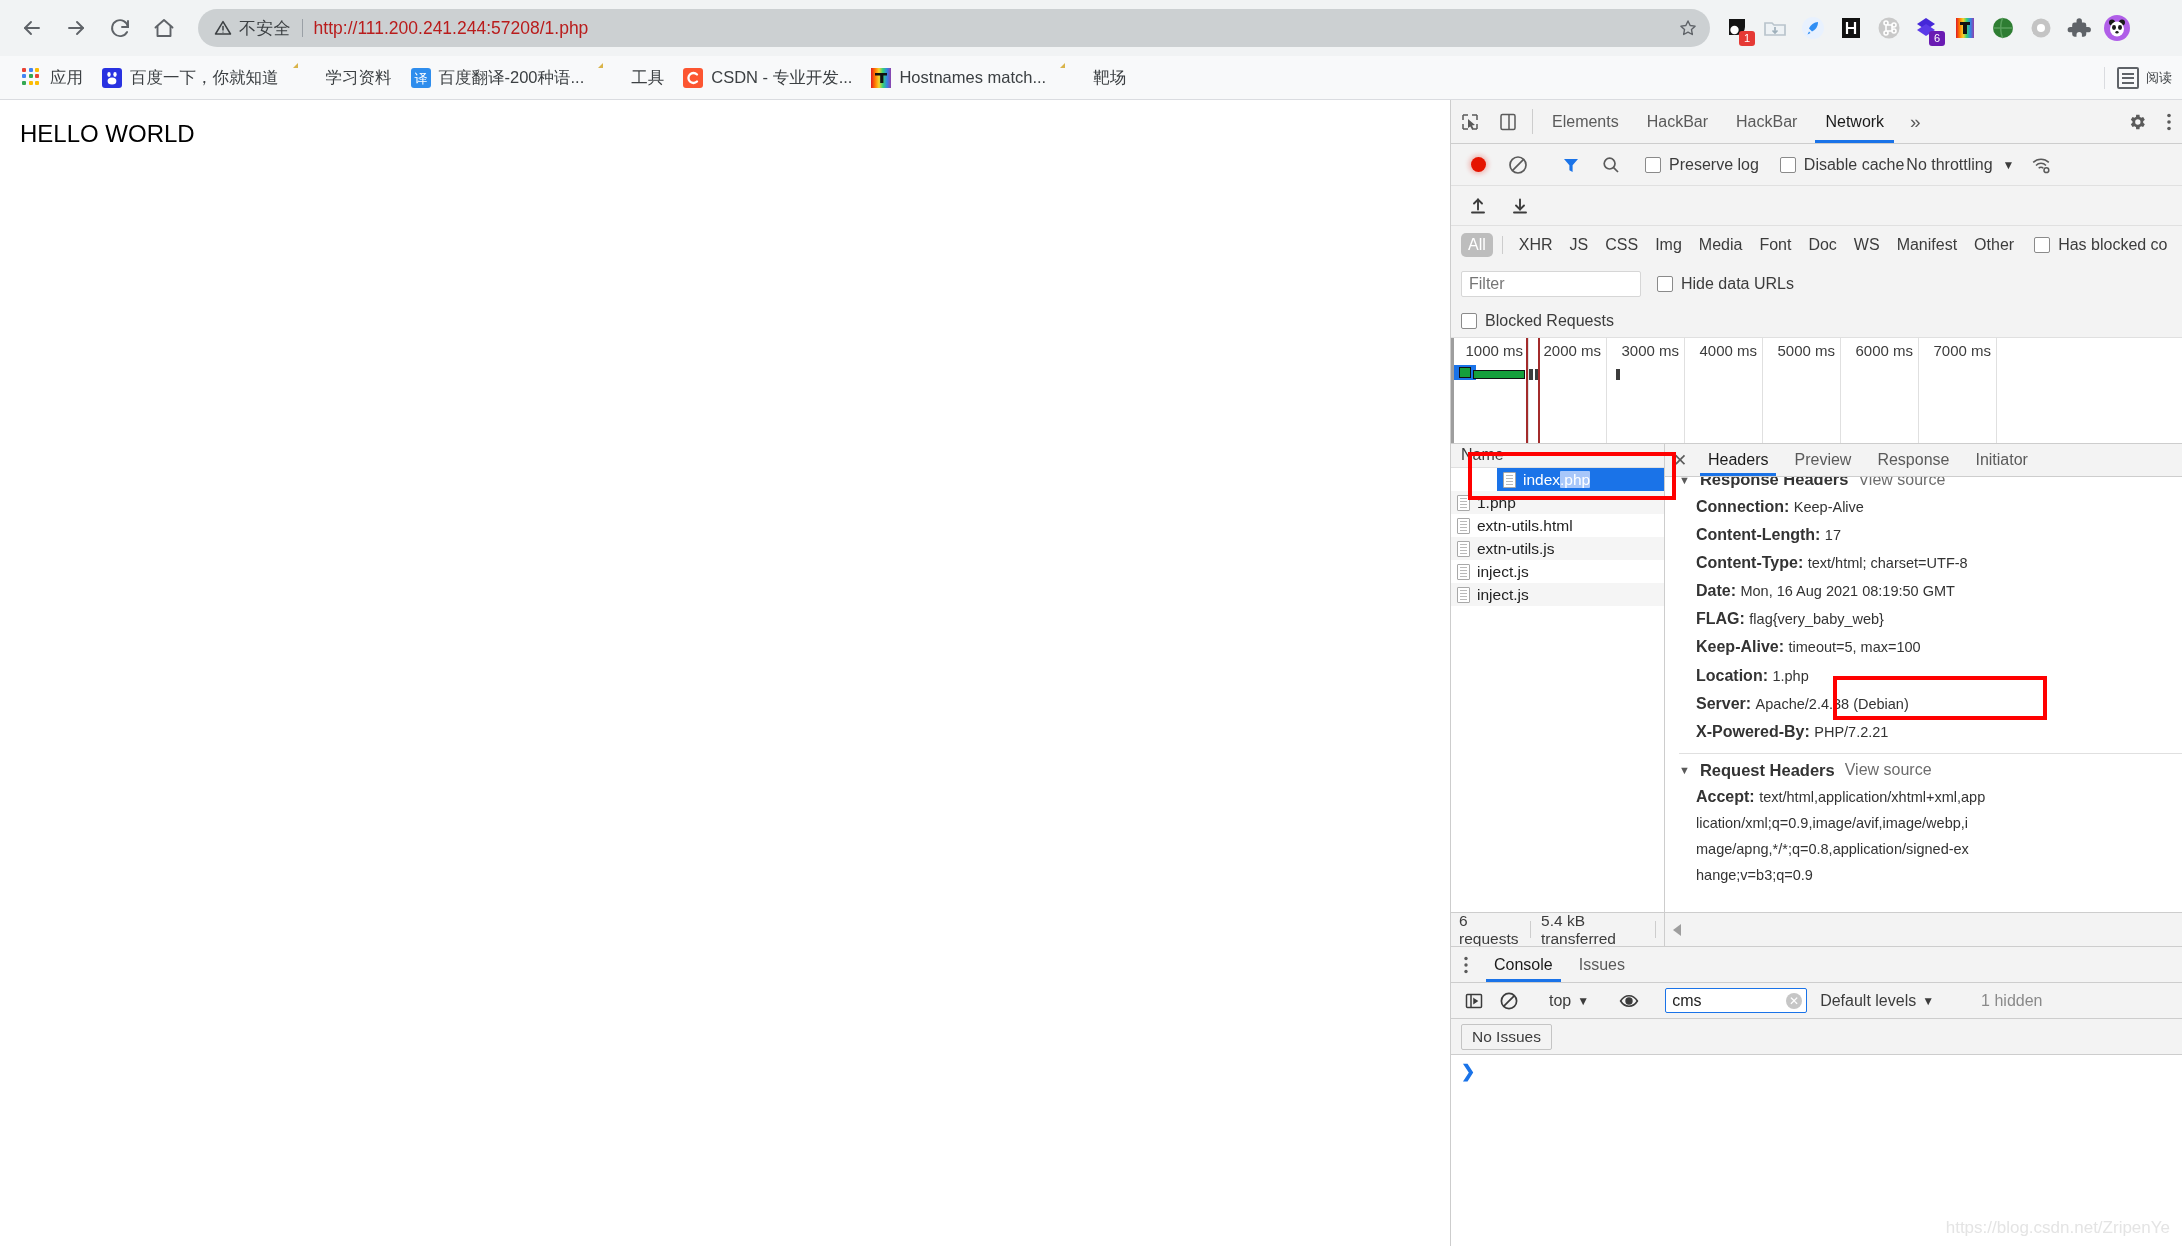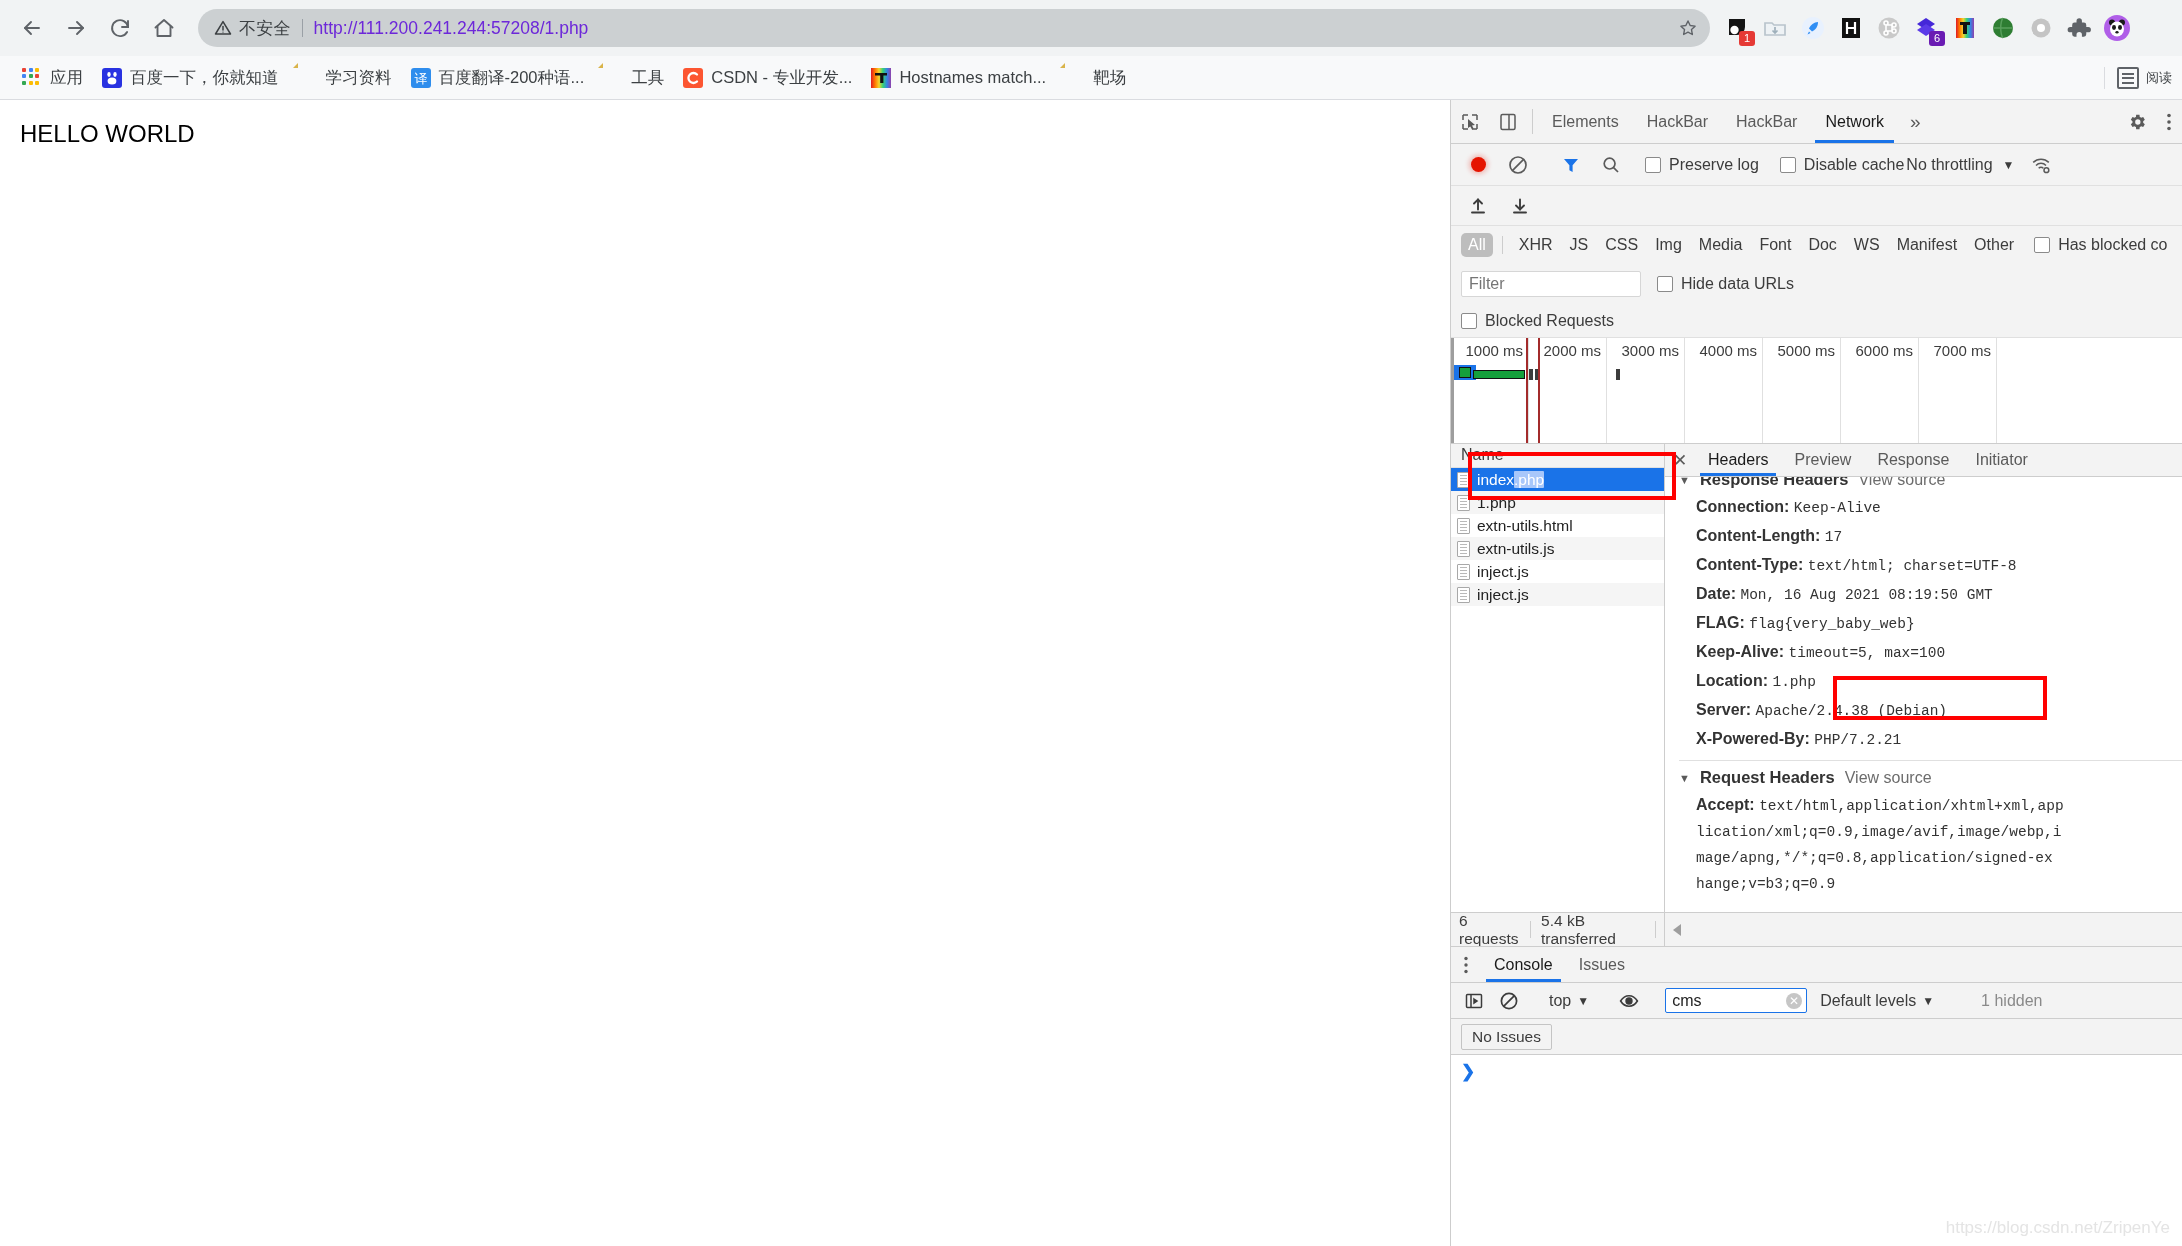--- a/index.html
+++ b/index.html
@@ -36,21 +36,21 @@
   #omnibox-warn-icon { margin-right: 7px; display: flex; align-items: center; color: #3c4043; }
   #omnibox-warn-text {
     font-size: 17px; color: #3c4043; white-space: nowrap;
     letter-spacing: .2px;
   }
   #omnibox-sep {
     width: 1px; height: 18px; background: #9aa0a6; margin: 0 11px;
     flex: 0 0 auto;
   }
   #omnibox-url {
-    font-size: 17.5px; color: #6d28d9; white-space: nowrap;
+    font-size: 17.5px; color: #b91c1c; white-space: nowrap;
     overflow: hidden; text-overflow: ellipsis; flex: 1 1 auto;
   }
   #star-btn {
     position: absolute; right: 6px; top: 3px; width: 32px; height: 32px;
     display: flex; align-items: center; justify-content: center; color: #5f6368;
   }
 
   
   #ext-icons { display: flex; align-items: center; flex: 0 0 auto; gap: 4px; }
   .ext-icon {
@@ -235,21 +235,21 @@
     height: 24px; font-size: 16px; color: #3c3c3c; padding: 2px 10px;
     background: #f3f3f3; border-bottom: 1px solid #e0e0e0; flex: 0 0 auto;
     overflow: hidden;
   }
   #req-list { flex: 1 1 auto; overflow: hidden; }
   .req-row {
     height: 23px; display: flex; align-items: center; padding: 0 6px;
     font-size: 15.5px; color: #222; cursor: pointer; gap: 7px;
   }
   .req-row:nth-child(even) { background: #f5f5f5; }
-  .req-row.selected { background: #1a73e8; color: #fff; }
+  .req-row.selected { background: #1a73e8; color: #fff; margin-left: 46px; }
   .doc-ico {
     width: 13px; height: 16px; background: #fff; border: 1px solid #a8a8a8;
     flex: 0 0 auto; position: relative; border-radius: 1px;
   }
   .doc-ico::before {
     content: ""; position: absolute; left: 2px; top: 2px; right: 2px; bottom: 2px;
     background: repeating-linear-gradient(to bottom,#b9b9b9 0 1px,transparent 1px 3px);
   }
   .req-name-hl { background: #a8c7fa; color: #fff; border-radius: 1px; }
 
@@ -292,21 +292,21 @@
     align-items: center; gap: 10px; padding: 7px 0 3px 0;
   }
   .hdr-caret { font-size: 11px; color: #5a5a5a; }
   .hdr-viewsource { font-size: 16px; font-weight: normal; color: #6c6c6c; cursor: pointer; }
   .hdr-row {
     padding: 2.5px 0 2.5px 17px; font-size: 16px; color: #333;
     line-height: 1.45; word-break: break-all;
   }
   .hdr-key { font-weight: bold; color: #333; }
   .hdr-val {
-    font-family: Liberation Mono, monospace; font-size: 14.5px; color: #333;
+    font-family: Liberation Sans, sans-serif; font-size: 14.5px; color: #333;
   }
   .hdr-divider { height: 1px; background: #e0e0e0; margin: 7px 0 0 0; }
 
   #detail-bottom-bar {
     height: 34px; flex: 0 0 auto; background: #f3f3f3;
     border-top: 1px solid #cdcdcd; display: flex; align-items: center;
     padding: 0 8px;
   }
 
   

